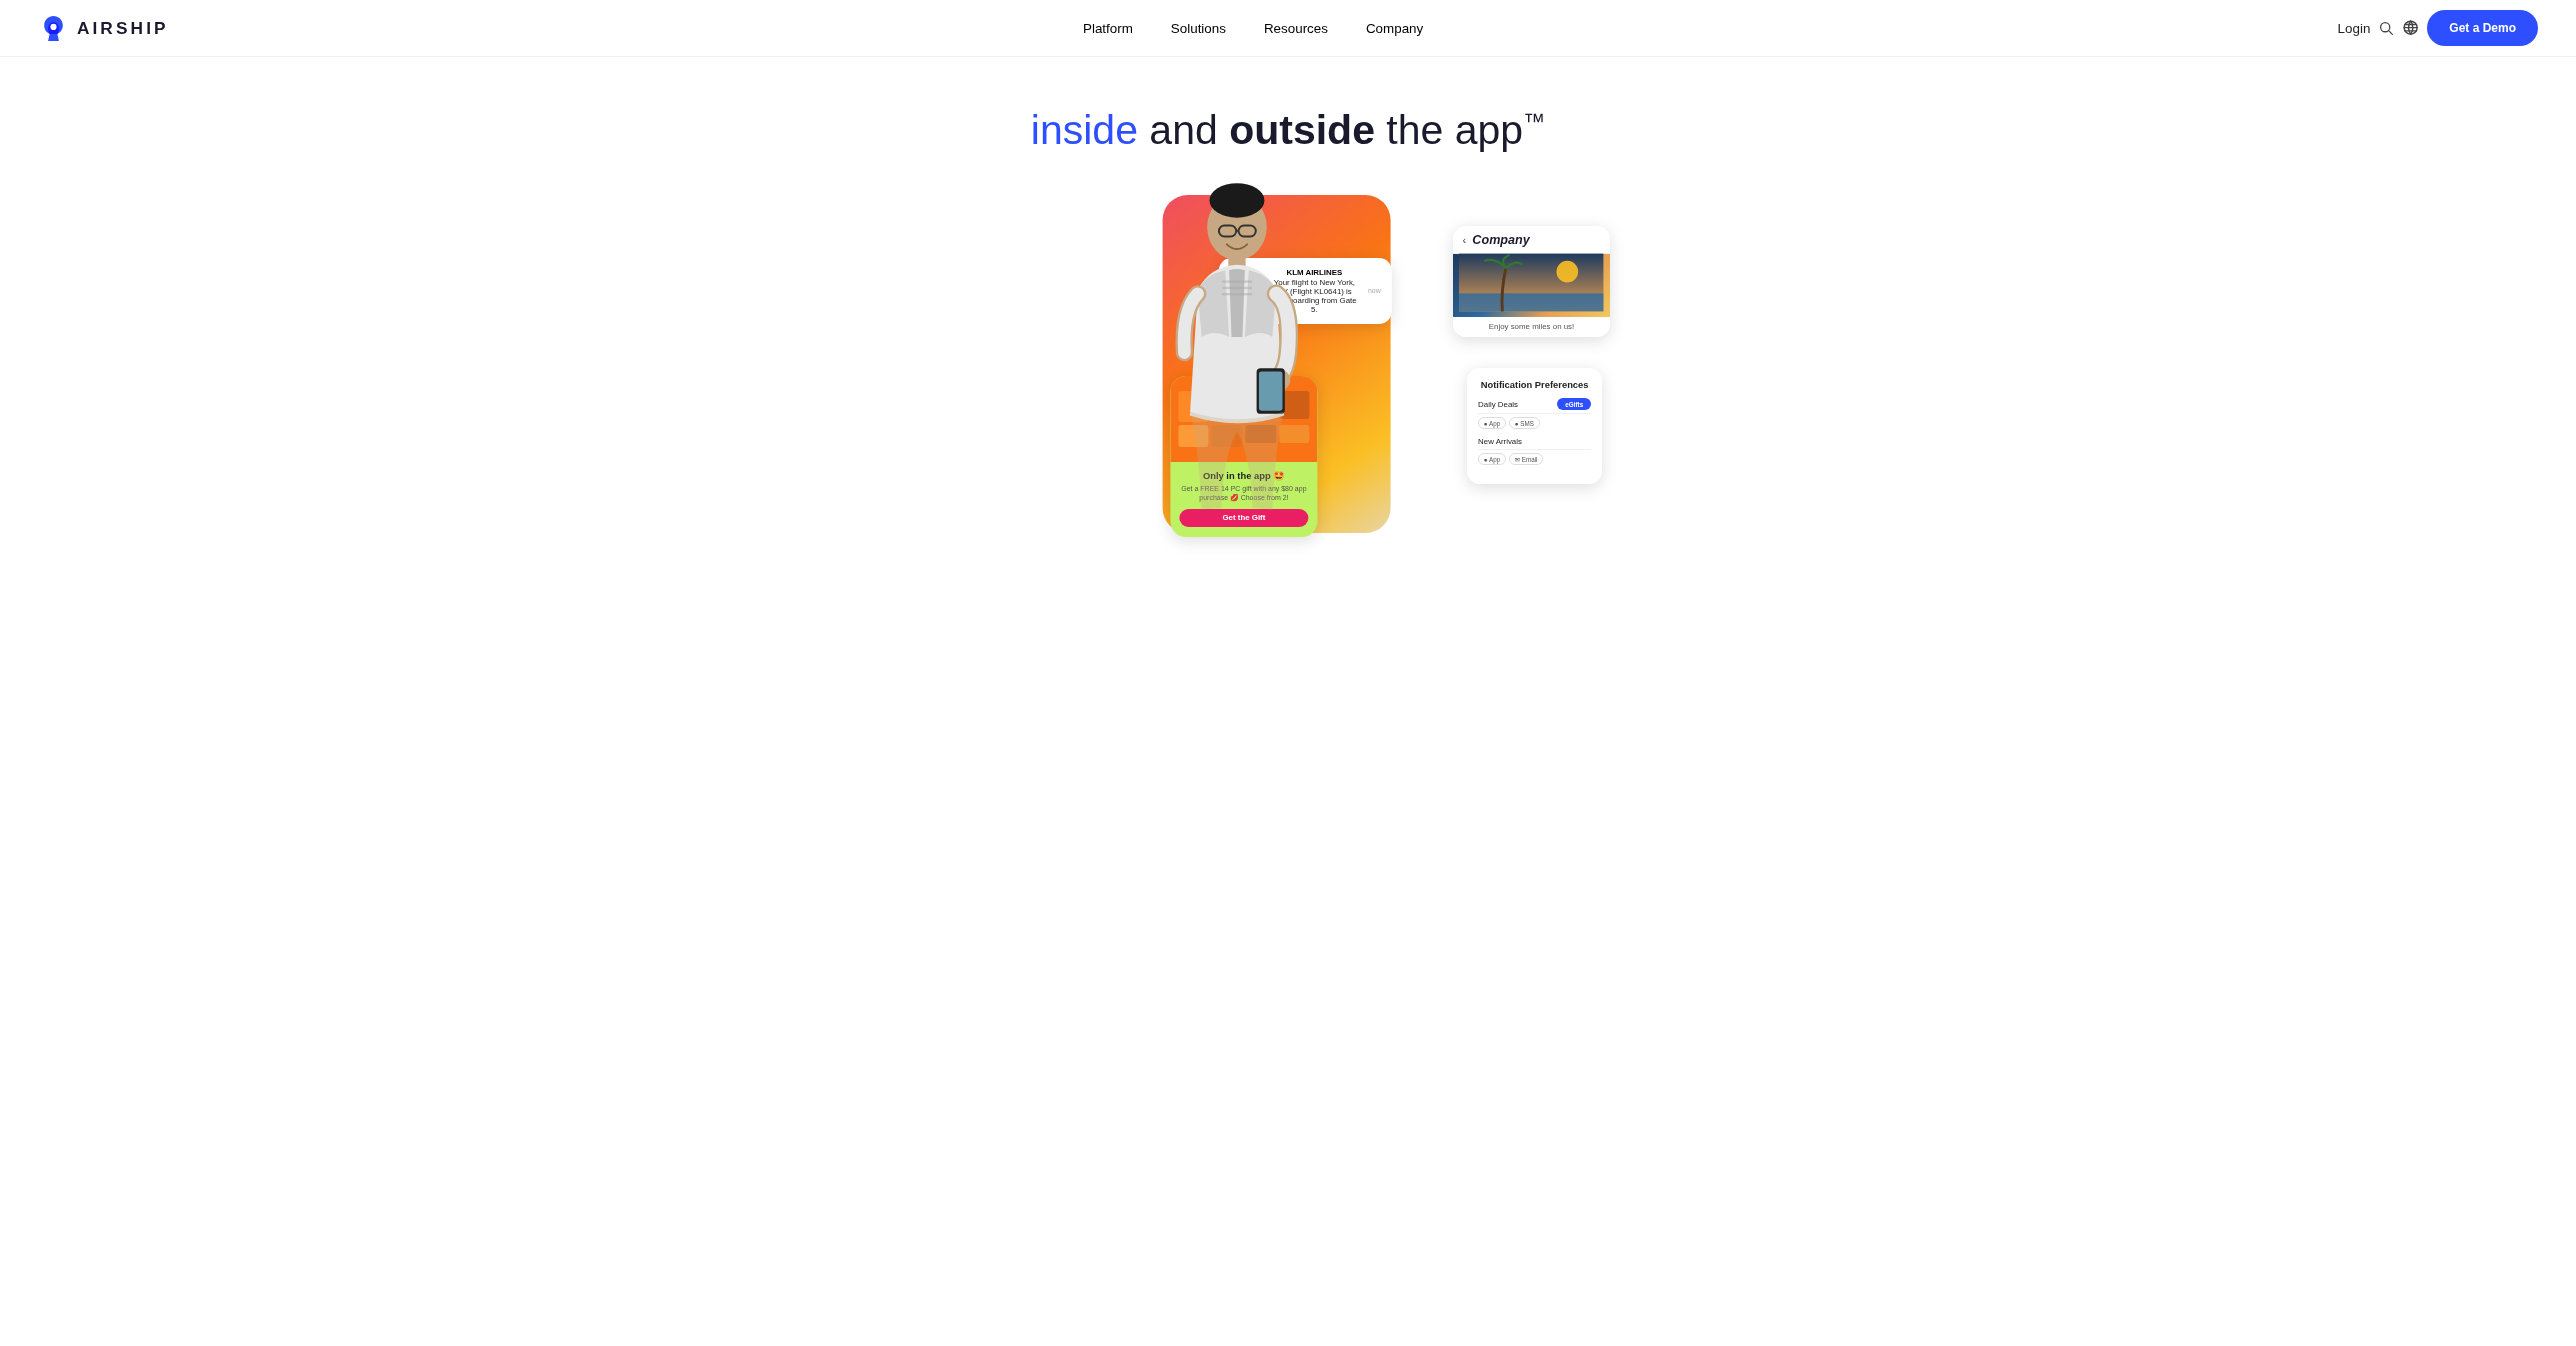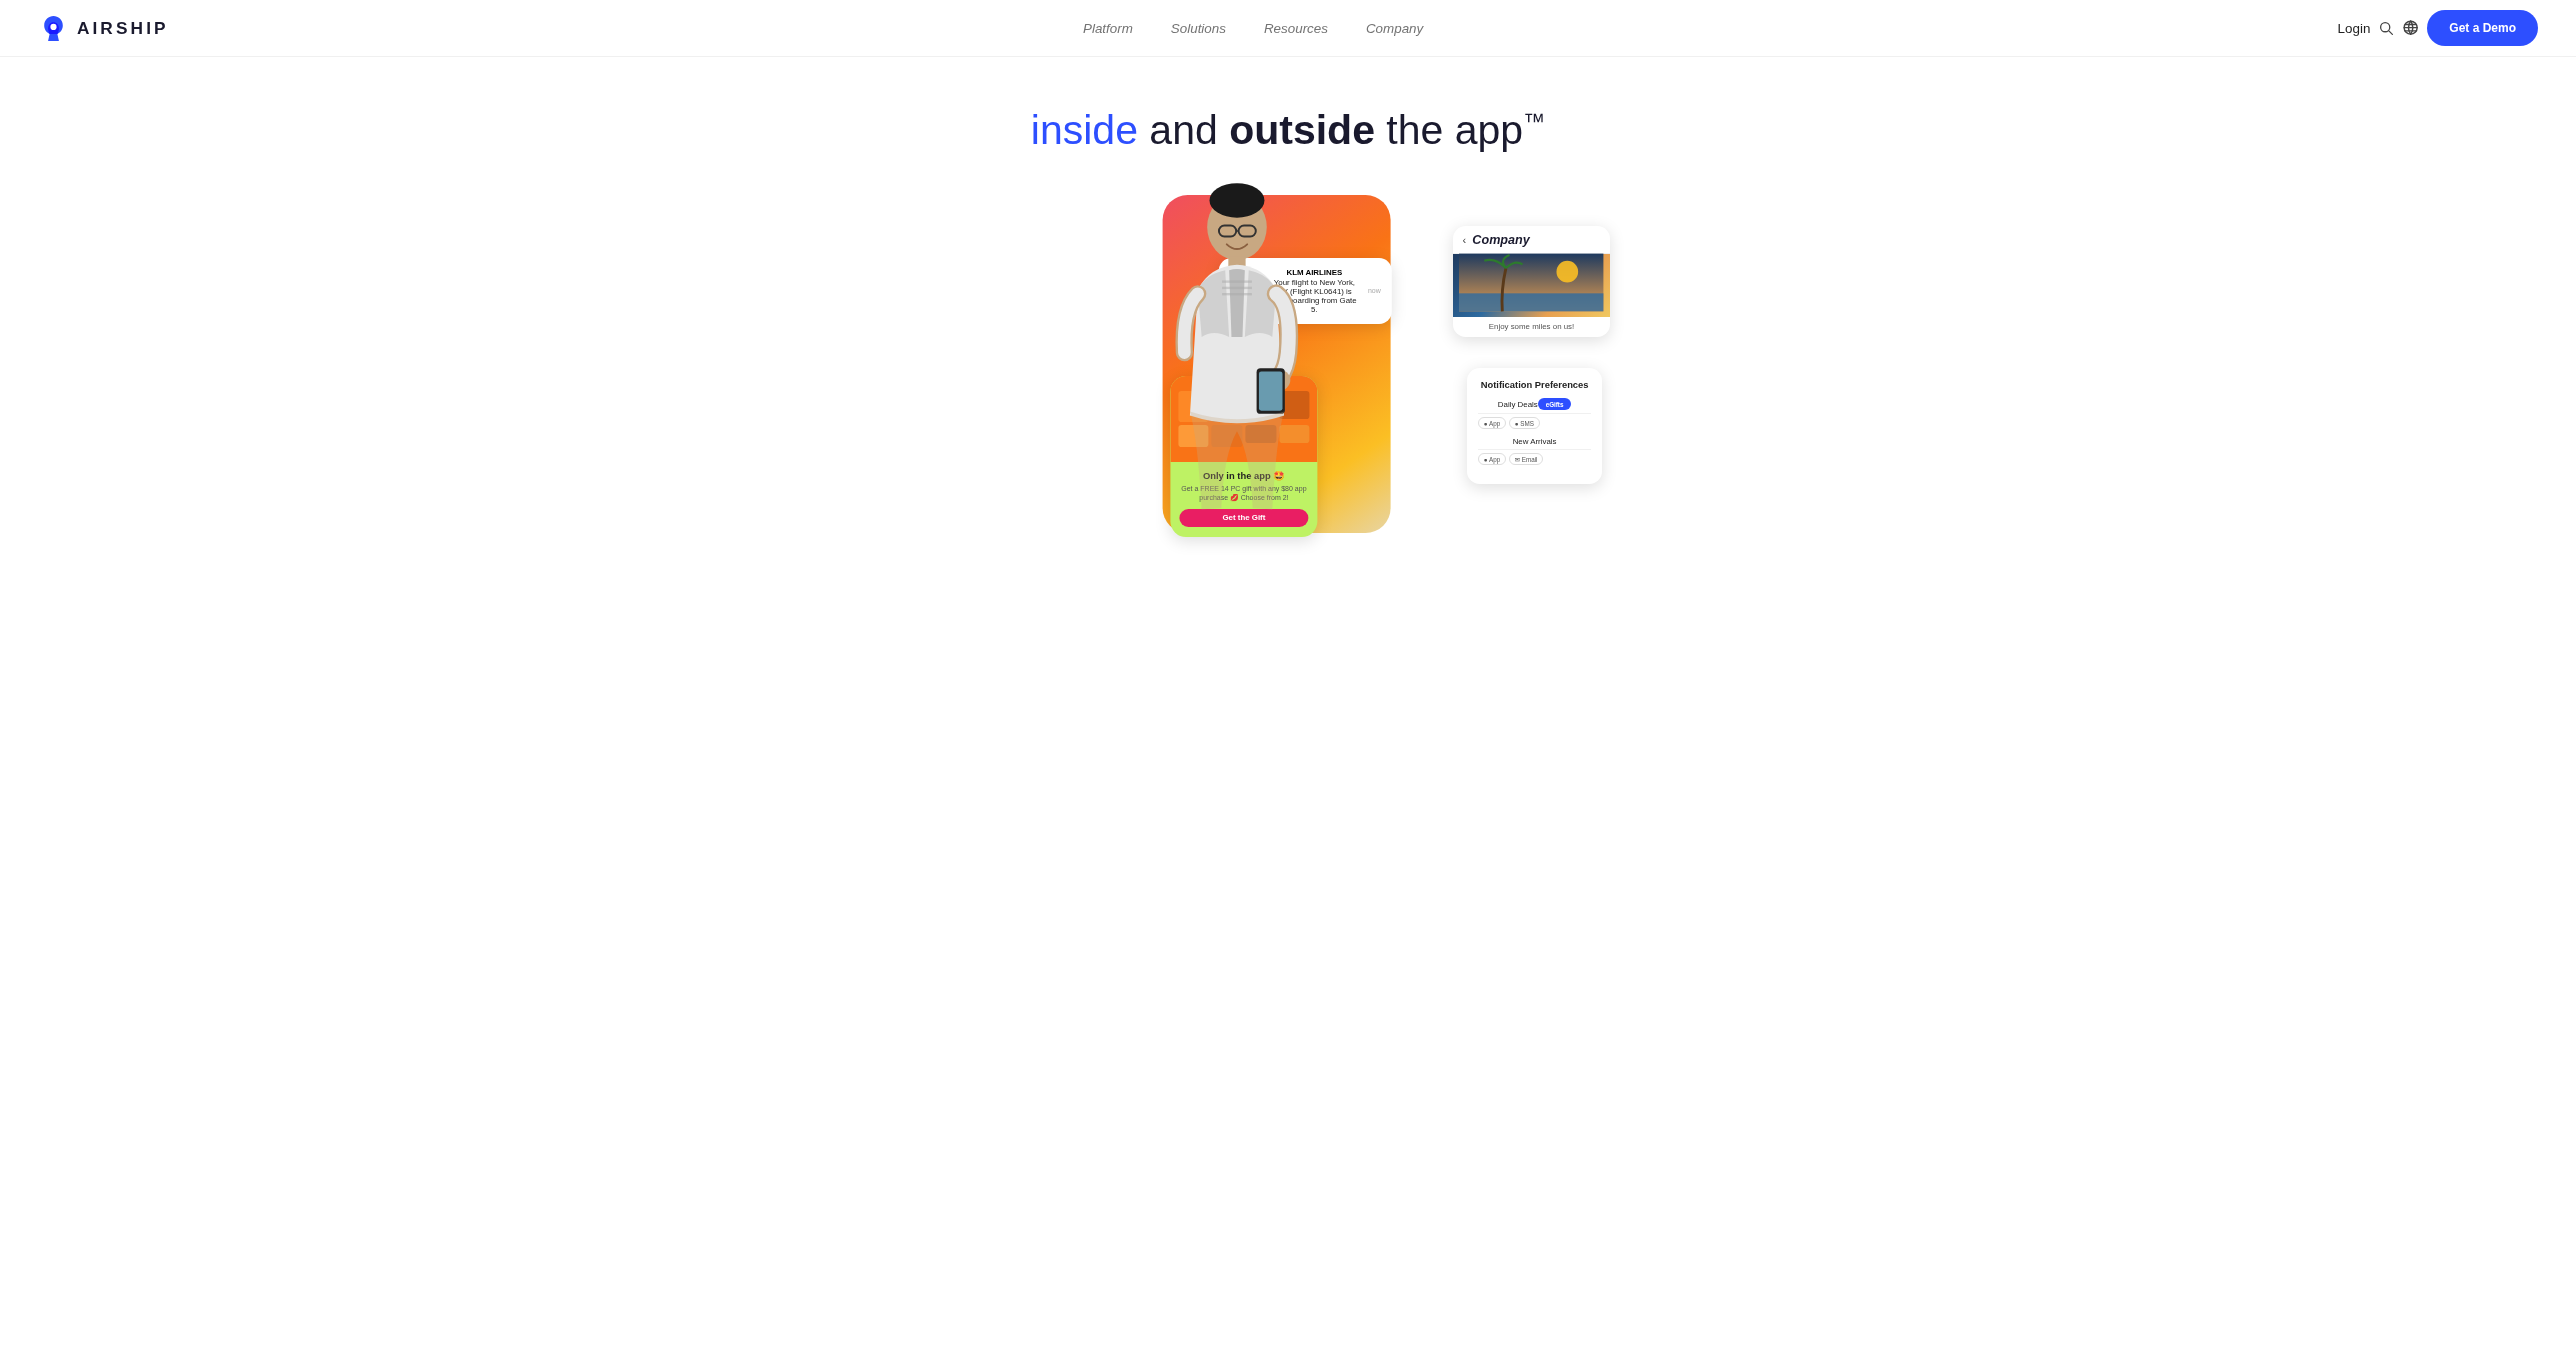--- a/index.html
+++ b/index.html
@@ -35,24 +35,23 @@
       color: #1a1a2e;
     }
     .nav-links {
       display: flex;
       align-items: center;
       gap: 38px;
       list-style: none;
     }
     .nav-links li a {
       text-decoration: none;
-      color: #737373;
+      color: #000000;
       font-size: 13.4px;
       font-weight: 500;
-      font-style: italic;
     }
     .nav-right {
       display: flex;
       align-items: center;
       gap: 8px;
     }
     .nav-login {
       font-size: 13.4px;
       color: #222;
       text-decoration: none;
@@ -262,21 +261,21 @@
       top: 173px;
       width: 135px;
       background: #fff;
       border-radius: 12.6px;
       padding: 11px;
       box-shadow: 0 3.1px 15.7px rgba(0,0,0,0.13);
       z-index: 5;
     }
     .prefs-title { font-size: 9.4px; font-weight: 700; color: #222; margin-bottom: 7.9px; }
     .pref-item { margin-bottom: 7.9px; }
-    .pref-row { display: flex; align-items: center; justify-content: center; margin-bottom: 3.1px; }
+    .pref-row { display: flex; align-items: center; justify-content: space-between; margin-bottom: 3.1px; }
     .pref-label { font-size: 7.9px; color: #222; font-weight: 500; }
     .pref-toggle {
       background: #2d4fff;
       border-radius: 7.9px;
       padding: 2.4px 7.9px;
       font-size: 6.3px;
       color: #fff;
       font-weight: 600;
     }
     .pref-divider { height: 0.8px; background: #f0f0f0; margin: 3.1px 0; }

